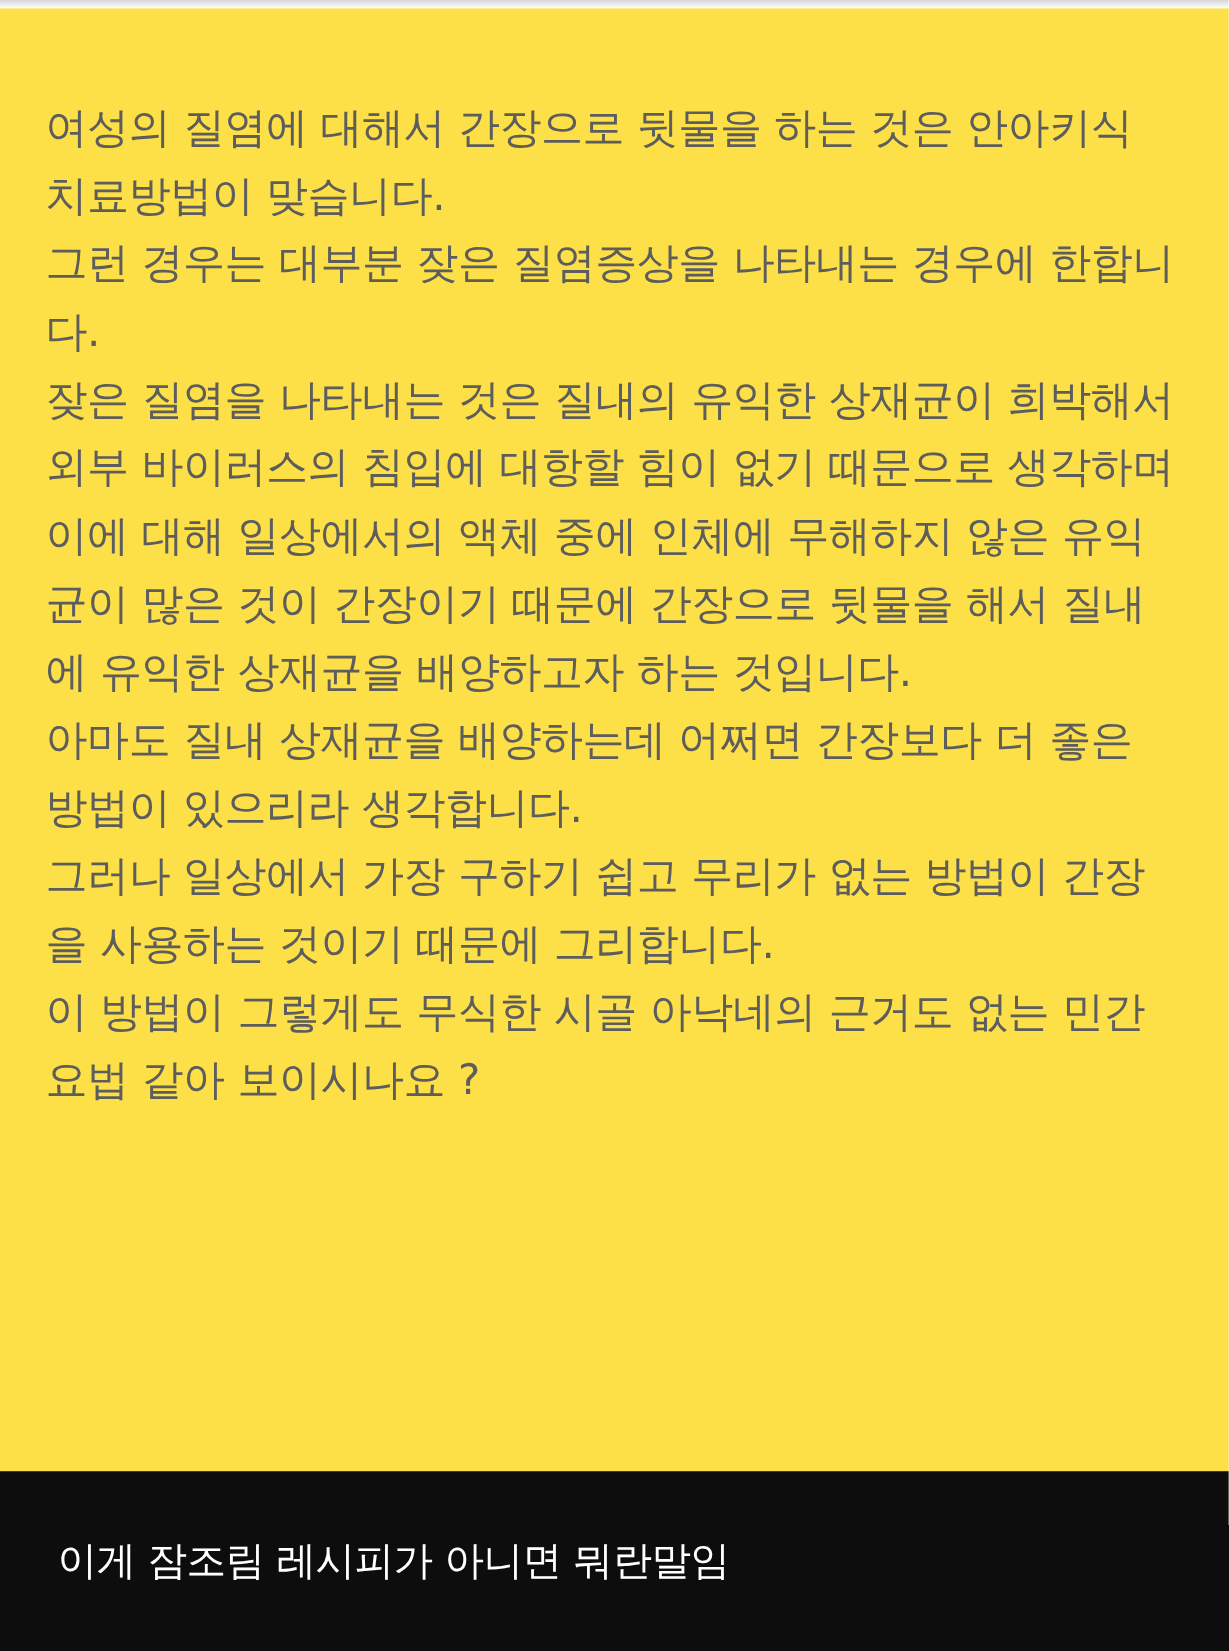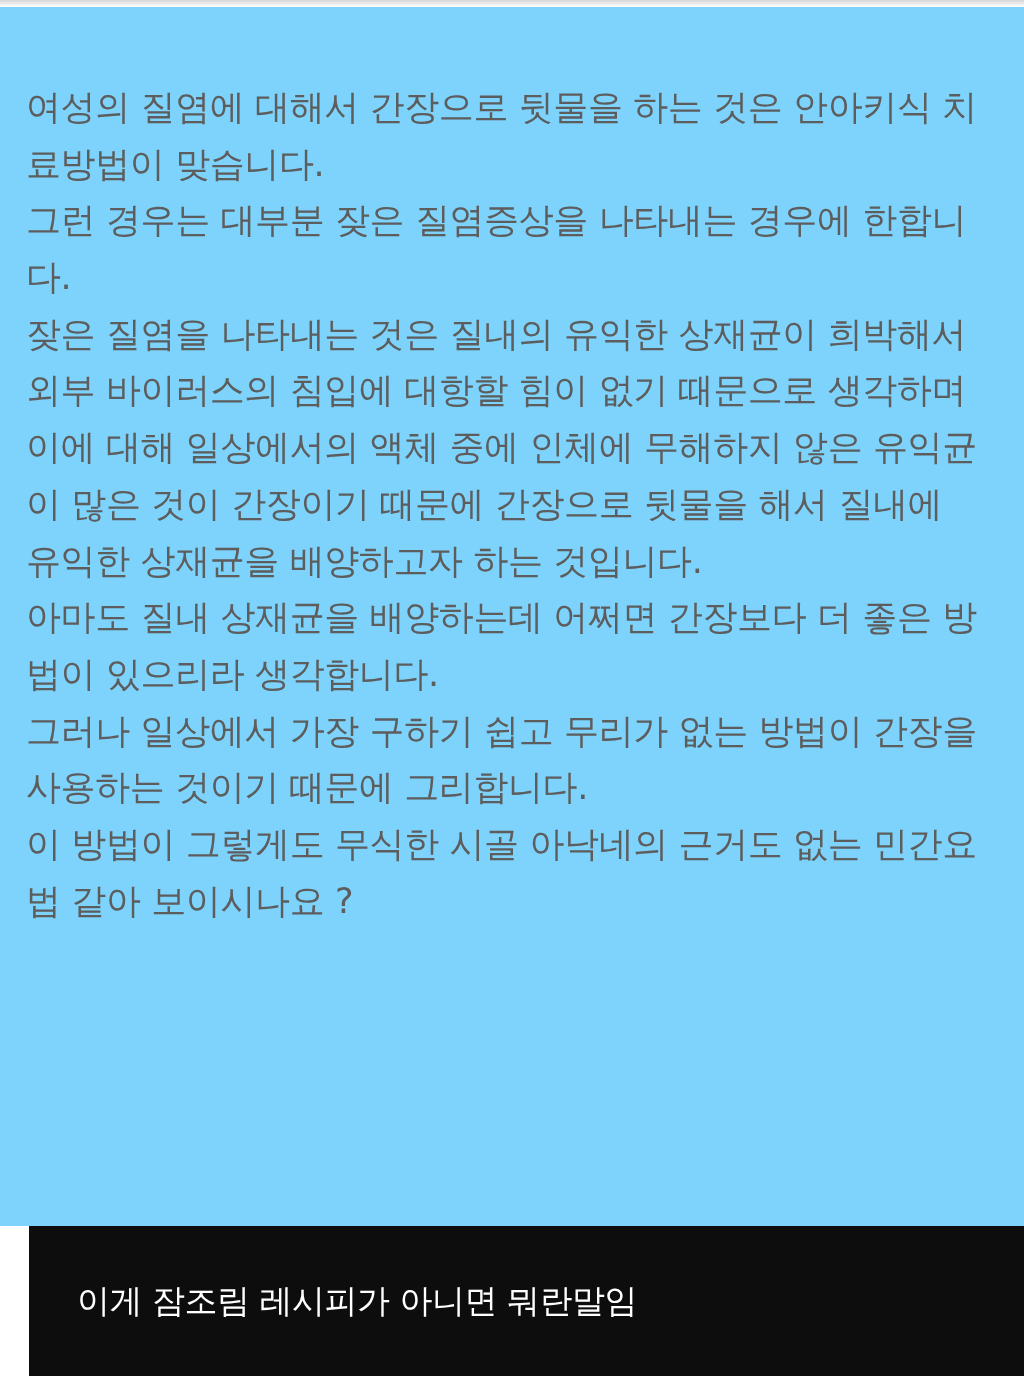--- a/index.html
+++ b/index.html
@@ -58,22 +58,22 @@
   }
   .app-bar-shadow {
     height: 7px;
     background: linear-gradient(to bottom, rgba(0,0,0,0.16), rgba(0,0,0,0));
     flex: 0 0 auto;
   }
 
   
   .content {
     flex: 1 1 auto;
-    background: #7dd3fc;
-    padding: 72px 40px 0 26px;
+    background: #fde047;
+    padding: 72px 40px 0 38px;
     box-sizing: border-box;
     overflow: hidden;
   }
   .post-body {
     color: #5d5d5d;
     font-size: 35px;
     line-height: 1.62;
     font-family: "DejaVu Sans", sans-serif;
     letter-spacing: -0.4px;
     white-space: pre-wrap;
@@ -83,21 +83,20 @@
 
   
   .caption-bar {
     flex: 0 0 auto;
     height: 150px;
     background: #0d0d0d;
     display: flex;
     align-items: center;
     padding-left: 48px;
     box-sizing: border-box;
-    margin-left: 29px;
   }
   .caption-text {
     color: #ffffff;
     font-size: 33px;
     font-family: "DejaVu Sans", sans-serif;
     letter-spacing: -0.5px;
     line-height: 1.3;
   }
 </style>
 </head>

